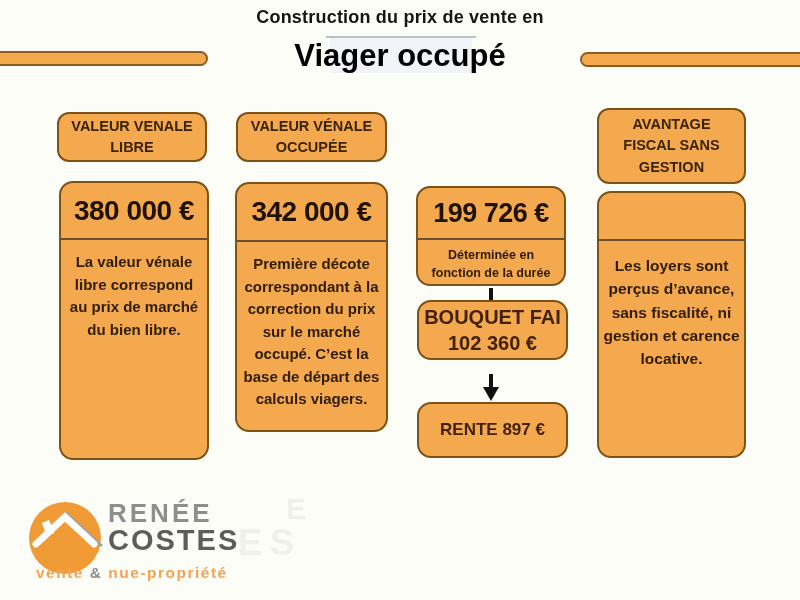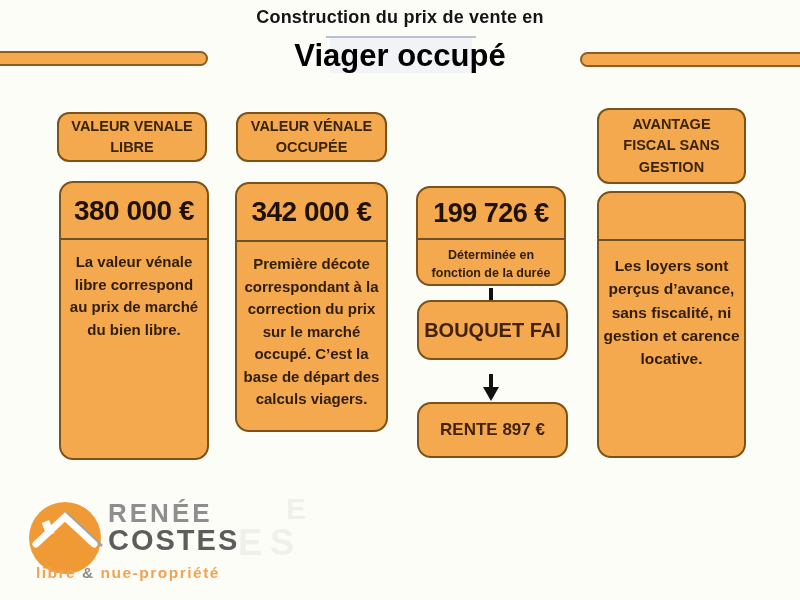--- a/index.html
+++ b/index.html
@@ -143,20 +143,21 @@
 
   <div class="arrow" id="arrow1">
     <svg width="20" height="27" viewBox="0 0 20 27">
       <rect x="8" y="0" width="4" height="15" fill="#111"></rect>
       <polygon points="2,13 18,13 10,27" fill="#111"></polygon>
     </svg>
   </div>
 
   <div class="flow-box" id="bouquet">
     <div>BOUQUET FAI</div>
+    <div>102 360 €</div>
   </div>
 
   <div class="arrow" id="arrow2">
     <svg width="20" height="27" viewBox="0 0 20 27">
       <rect x="8" y="0" width="4" height="15" fill="#111"></rect>
       <polygon points="2,13 18,13 10,27" fill="#111"></polygon>
     </svg>
   </div>
 
   <div class="flow-box" id="rente">
@@ -170,19 +171,19 @@
 
   <div class="logo">
     <svg class="logo-mark" width="78" height="80" viewBox="0 0 78 80">
       <circle cx="37" cy="42" r="36" fill="#F09A36"></circle>
       <path d="M37 16 L74 50" stroke="#9DA3A8" stroke-width="2.5" fill="none"></path>
       <path d="M8 48 L37 21 L66 48" stroke="#FFFFFF" stroke-width="7" fill="none" stroke-linecap="round"></path>
       <rect x="16" y="25" width="8" height="14" fill="#FFFFFF" transform="rotate(-22 20 32)"></rect>
     </svg>
     <div class="logo-renee">RENÉE</div>
     <div class="logo-costes">COSTES</div>
-    <div class="logo-tagline"><span>libre</span> <span class="amp">&amp;</span> <span>nue-propriété</span></div>
+    <div class="logo-tagline"><span>vente</span> <span class="amp">&amp;</span> <span>nue-propriété</span></div>
   </div>
 
   <div class="wm" id="wm1">E</div>
   <div class="wm" id="wm2">ES</div>
 
 </div>
 
 </body></html>

